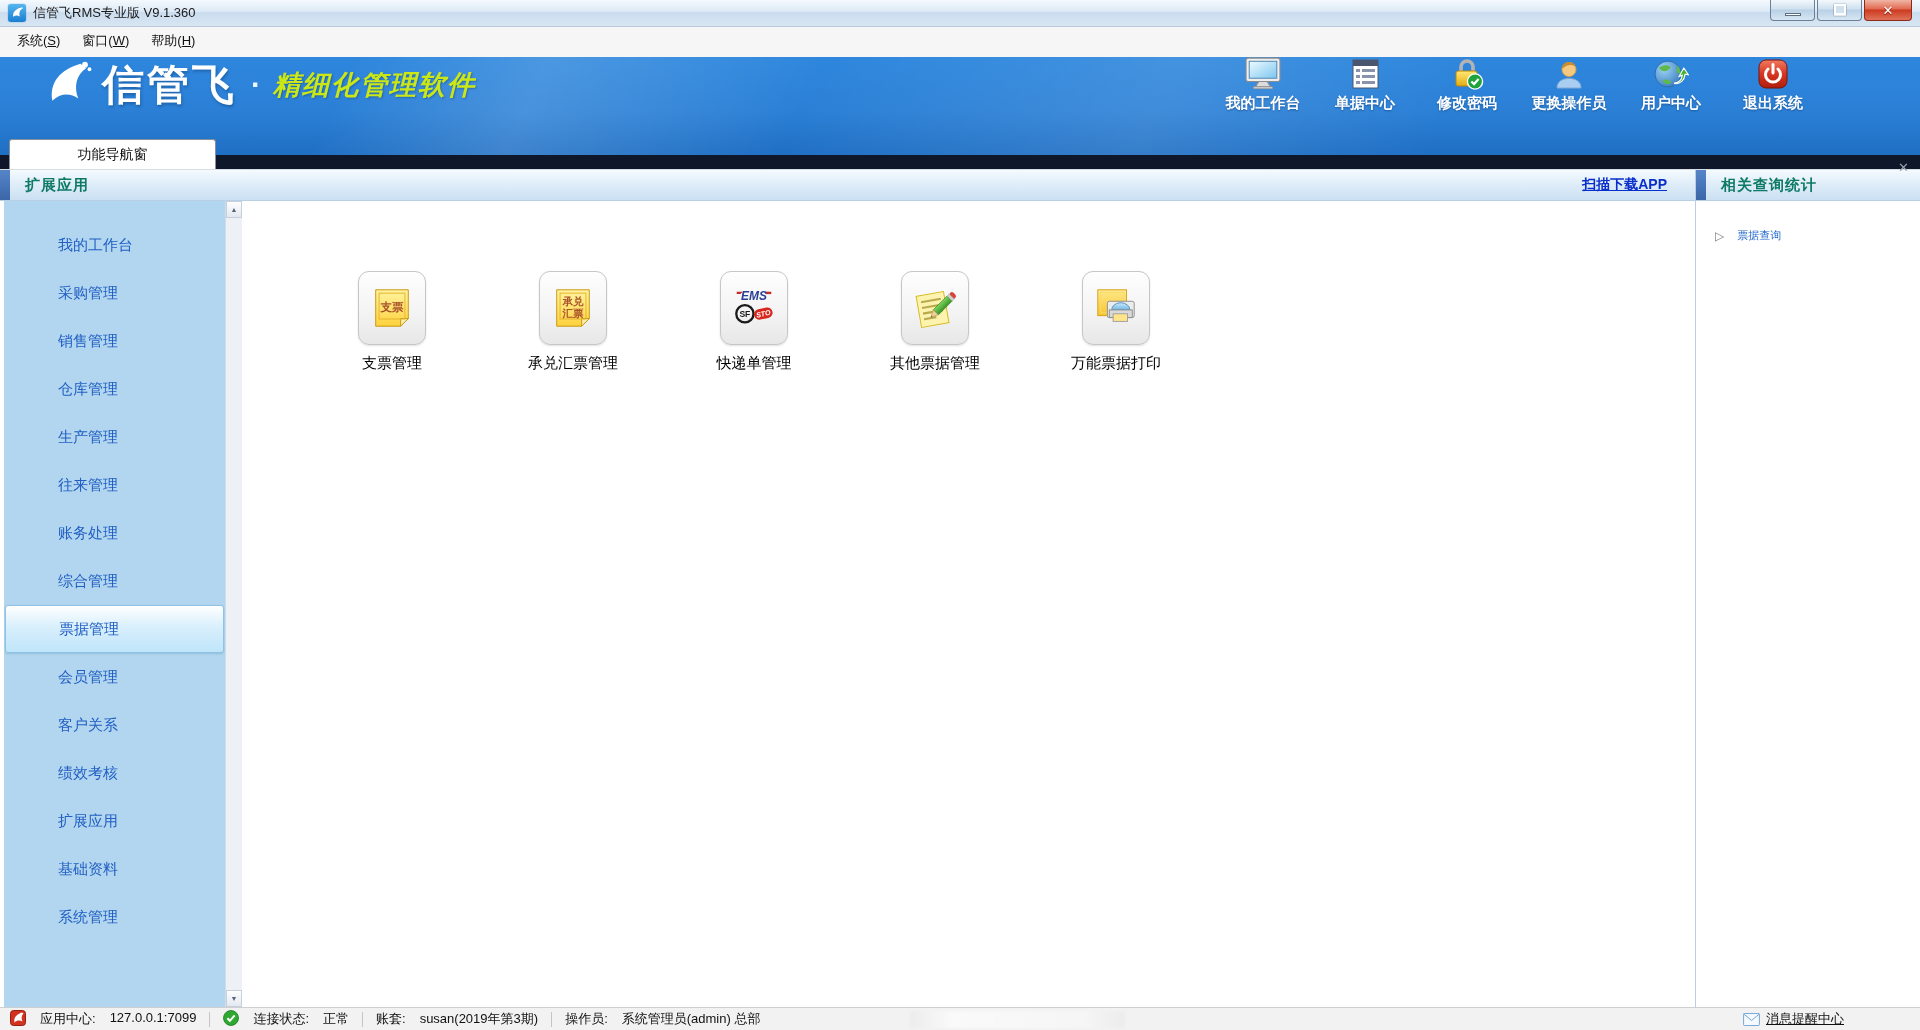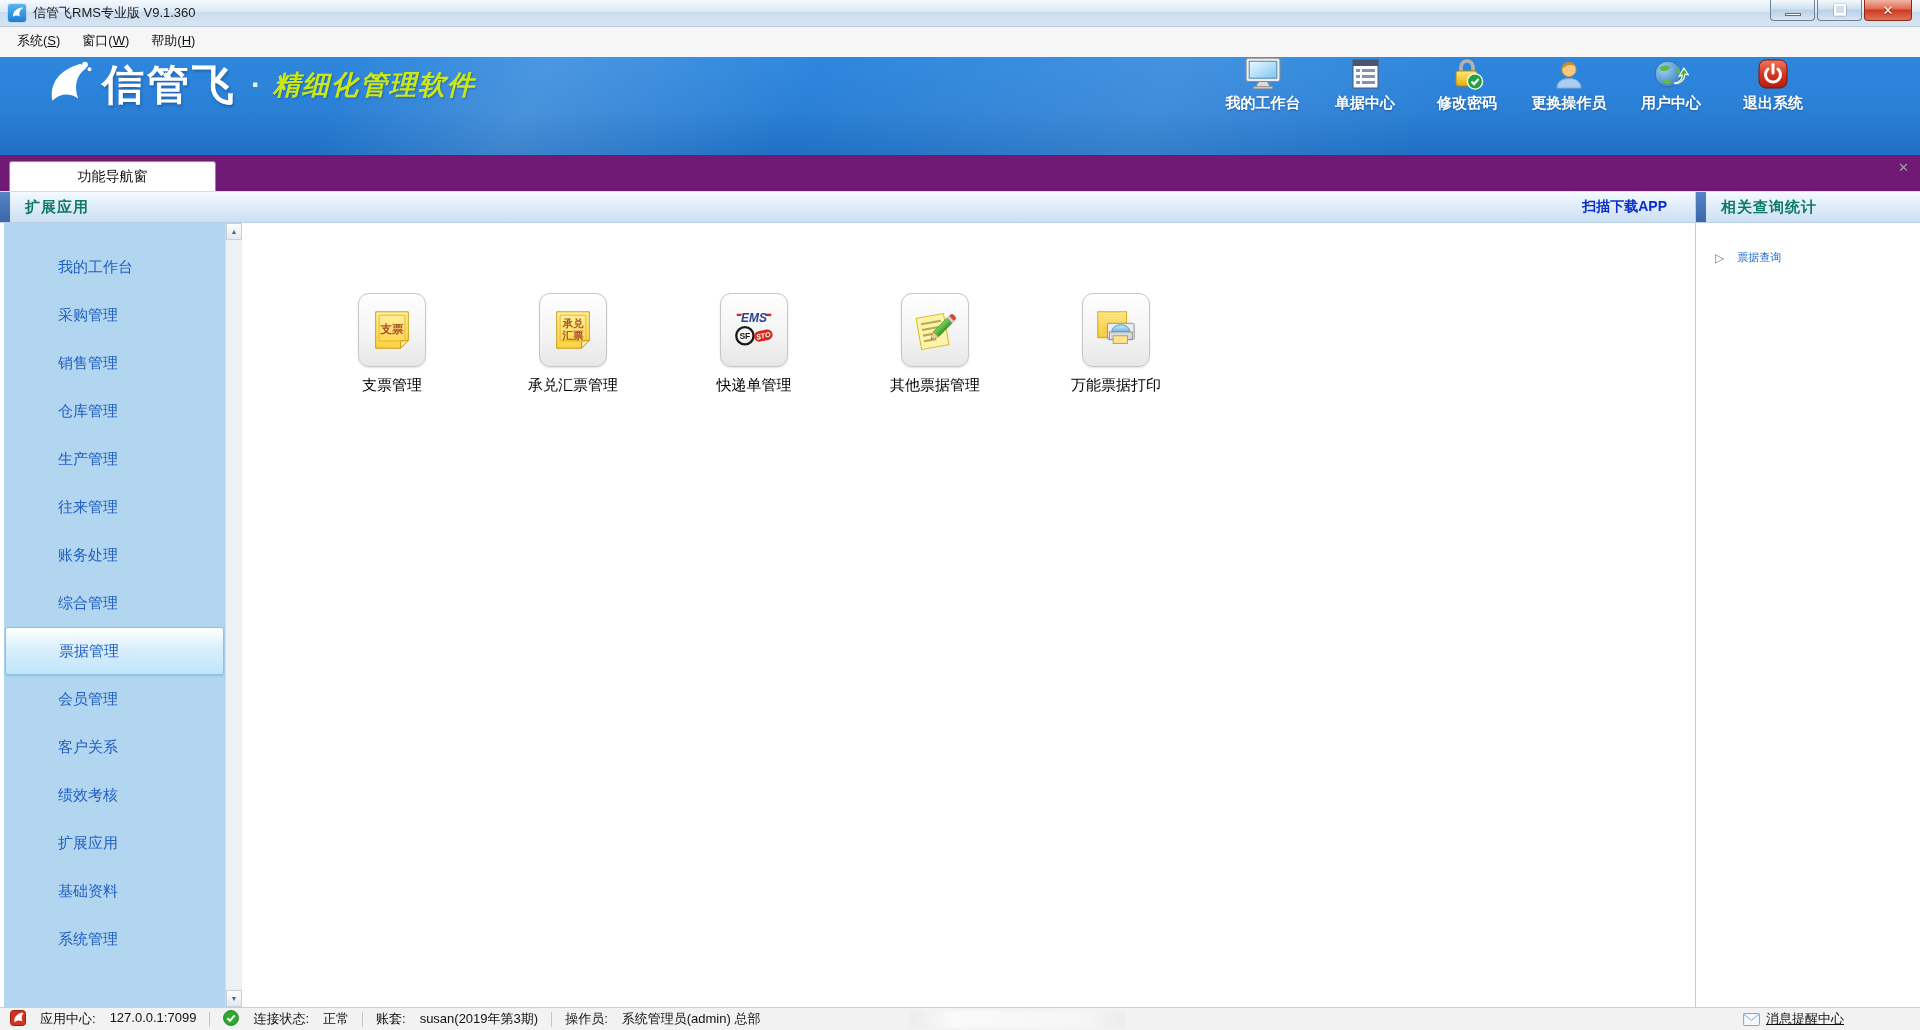--- a/index.html
+++ b/index.html
@@ -39,39 +39,39 @@
   .logo-text { font-size:42px; font-weight:bold; color:#fff; letter-spacing:3px; margin-left:8px;
     text-shadow:1px 2px 3px rgba(0,40,90,.35); }
   .logo-sep { color:#eef6ff; font-size:30px; margin:0 12px 0 14px; font-weight:bold; }
   .slogan { color:#cbe716; font-size:27px; font-weight:bold; font-style:italic; letter-spacing:2px;
     text-shadow:1px 1px 2px rgba(0,40,90,.35); }
   .banner-toolbar { margin-left:auto; margin-right:108px; display:flex; gap:24px; }
   .tool { width:78px; display:flex; flex-direction:column; align-items:center; gap:3px; cursor:pointer; }
   .tool-label { color:#fff; font-size:15px; font-weight:bold; white-space:nowrap; text-shadow:0 1px 2px rgba(0,30,70,.4); }
 
   
-  .tabstrip { height:37px; background:#701a75; display:flex; align-items:flex-end; position:relative; border-bottom:1px solid #d8dde4; }
+  .tabstrip { height:15px; background:#0f172a; display:flex; align-items:flex-end; position:relative; border-bottom:1px solid #d8dde4; }
   .tab { width:207px; height:30px; margin-left:9px; background:#fff; border:1px solid #898f98; border-bottom:none;
     border-radius:3px 3px 0 0; display:flex; align-items:center; justify-content:center; font-size:14px; cursor:pointer; }
   .tabstrip-close { position:absolute; right:11px; top:5px; font-size:13px; color:#9aa0a8; cursor:pointer; }
 
   
   .workspace { flex:1; min-height:0; display:flex; }
   .col { display:flex; flex-direction:column; min-height:0; }
   .col-left { width:242px; background:#fff; }
   .col-center { flex:1; border-right:1px solid #b9cfe6; }
   .col-right { width:224px; background:#fff; }
 
   .panel-hdr { height:31px; flex:0 0 31px; display:flex; align-items:center;
     background:linear-gradient(180deg,#f4fafe 0%,#dcebf8 55%,#cbe0f3 100%);
     border-bottom:1px solid #b9cfe6; }
   .accent { width:10px; height:100%; background:linear-gradient(180deg,#5585c8,#3b66a8); margin-right:15px; flex:0 0 10px; }
   .panel-hdr-text { color:#0e7a66; font-size:15px; font-weight:bold; letter-spacing:1px; }
   .hdr-center { justify-content:flex-end; padding-right:28px; }
-  .download-link { color:#0a2ecc; font-size:14px; font-weight:bold; cursor:pointer; }
+  .download-link { color:#0a2ecc; font-size:14px; font-weight:bold; text-decoration:underline; cursor:pointer; }
 
   
   .nav-body { flex:1; min-height:0; display:flex; padding-left:4px; }
   .nav-list { flex:1; background:#b2d6ef; padding-top:20px; }
   .side-item { height:48px; display:flex; align-items:center; padding-left:54px; font-size:15px; color:#2260c4; cursor:pointer; }
   .side-item.selected { background:linear-gradient(180deg,#ffffff 0%,#d9effc 45%,#bfe5fa 100%);
     border:1px solid #8fc2e4; border-radius:3px; margin:0 1px; padding-left:53px; box-shadow:0 1px 2px rgba(90,140,180,.35); }
   .scrollbar { width:17px; background:#edf1f6; border-left:1px solid #d3dce6; display:flex; flex-direction:column;
     justify-content:space-between; align-items:center; }
   .scroll-btn { width:16px; height:17px; background:linear-gradient(180deg,#fdfdfe,#e4e9f1); border:1px solid #c6d0dd;

